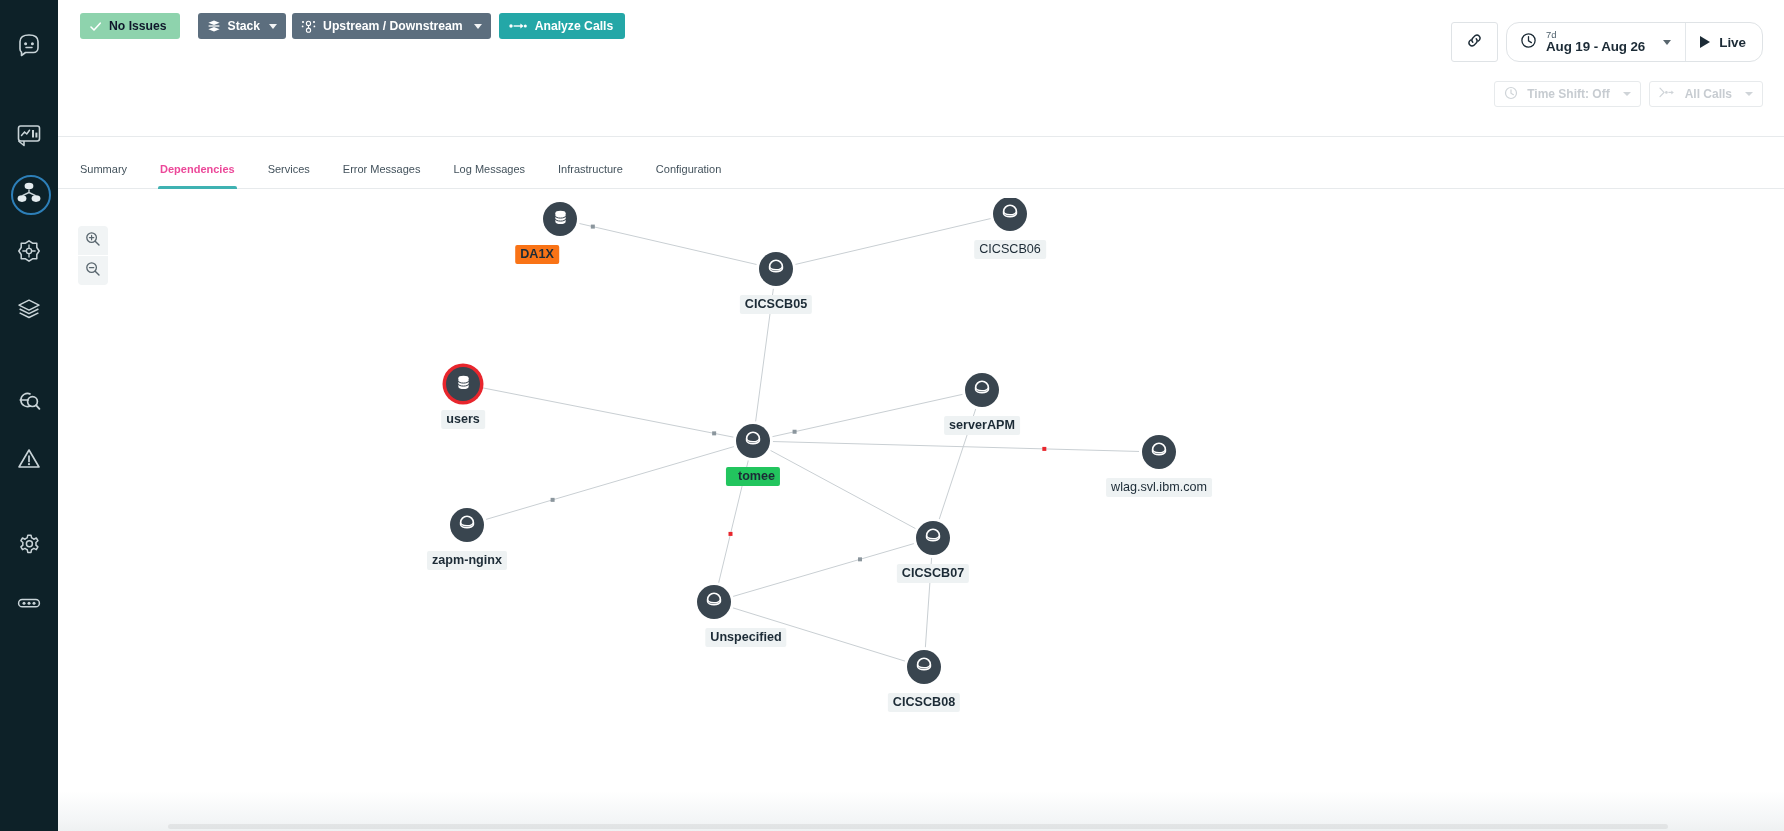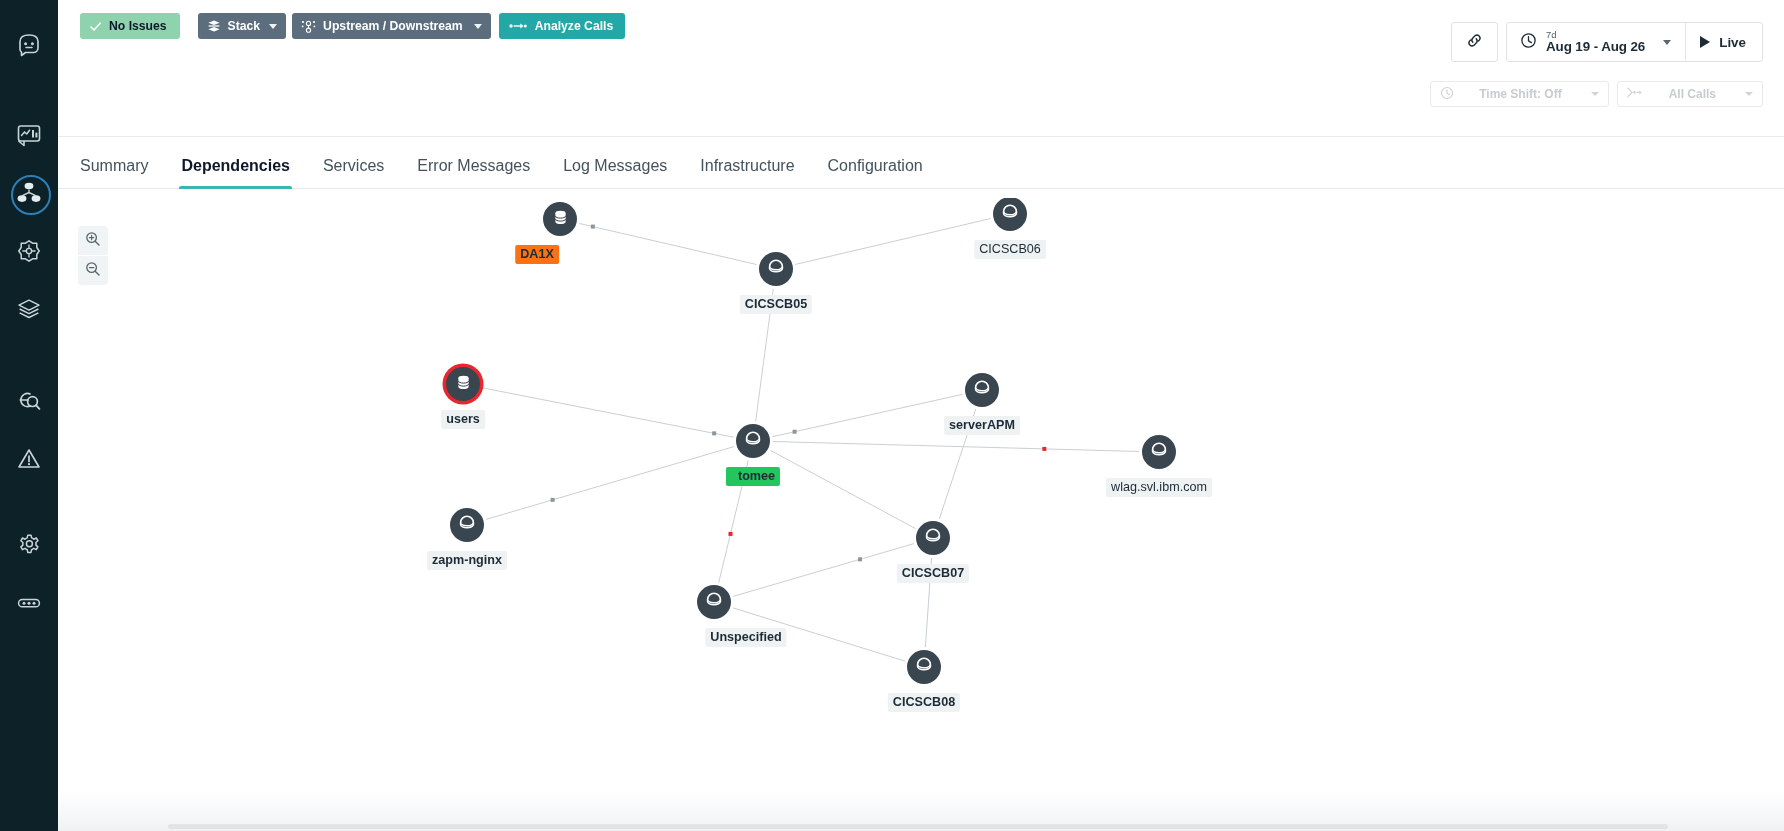--- a/index.html
+++ b/index.html
@@ -104,21 +104,21 @@
   }
   .obtn {
     height: 40px;
     border: 1px solid #dfe3e6;
     background: #fff;
     display: inline-flex; align-items: center; justify-content: center;
     cursor: pointer;
     color: #1c2b36;
   }
   .obtn-link { width: 47px; border-radius: 3px; margin-right: 8px; }
-  .obtn-group { display: inline-flex; border-radius: 3px; overflow: hidden; border: 1px solid #dfe3e6; }
+  .obtn-group { display: inline-flex; border-radius: 13px; overflow: hidden; border: 1px solid #dfe3e6; }
   .obtn-date {
     border: none; border-right: 1px solid #e3e7ea;
     padding: 0 14px 0 13px; height: 38px;
     display:flex; align-items:center; gap: 9px;
   }
   .date-txt { display: flex; flex-direction: column; line-height: 1.05; }
   .date-sm { font-size: 9.4px; color: #4a5c68; font-weight: normal; margin-bottom:1px;}
   .date-lg { font-size: 13.4px; color: #1c2b36; font-weight: bold; letter-spacing:-0.1px;}
   .date-caret {
     width:0;height:0;
@@ -146,49 +146,49 @@
   .gbtn {
     height: 26px;
     border: 1px solid #e7eaec;
     border-radius: 3px;
     background: #fff;
     display: inline-flex; align-items: center;
     padding: 0 9px;
     font-size: 12px; font-weight: bold;
     color: #c7ccd1;
     cursor: default;
-    gap: 25px;
+    gap: 9px;
   }
   .gbtn .caret-g {
     width:0;height:0;
     border-left:4px solid transparent;
     border-right:4px solid transparent;
     border-top:4.5px solid #cfd4d8;
     margin-left: 4px;
   }
 
   
   .tabs {
     height: 52px;
     display: flex; align-items: flex-end;
     padding-left: 22px;
     border-bottom: 1px solid #e7eaec;
     background: #fff;
     position: relative; z-index: 5;
   }
   .tab {
-    font-size: 16px;
+    font-size: 11px;
     color: #43525c;
     padding: 0 0 13px 0;
     margin-right: 33px;
     cursor: pointer;
     position: relative;
     white-space: nowrap;
   }
-  .tab.active { color: #0f172a; font-weight: bold; }
+  .tab.active { color: #ec4899; font-weight: bold; }
   .tab.active::after {
     content:"";
     position:absolute; left: -2px; right: -2px; bottom: -1px;
     height: 3px; background: #3fb2b2;
     border-radius: 2px 2px 0 0;
   }
 
   
   .gtoolbar {
     height: 52px;

